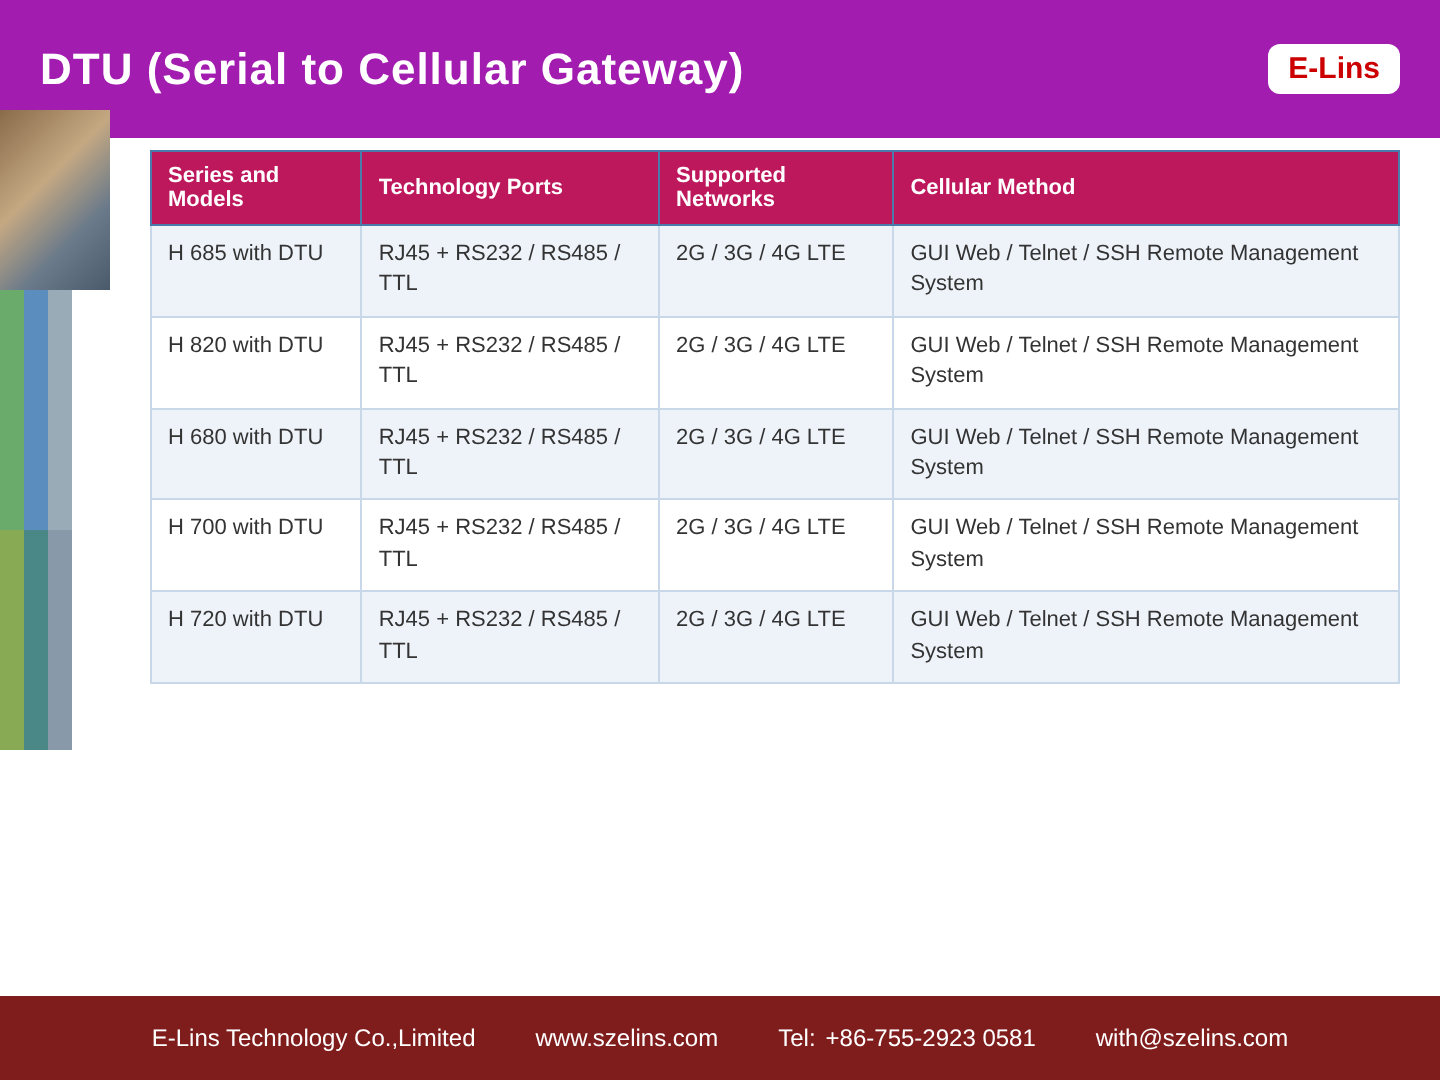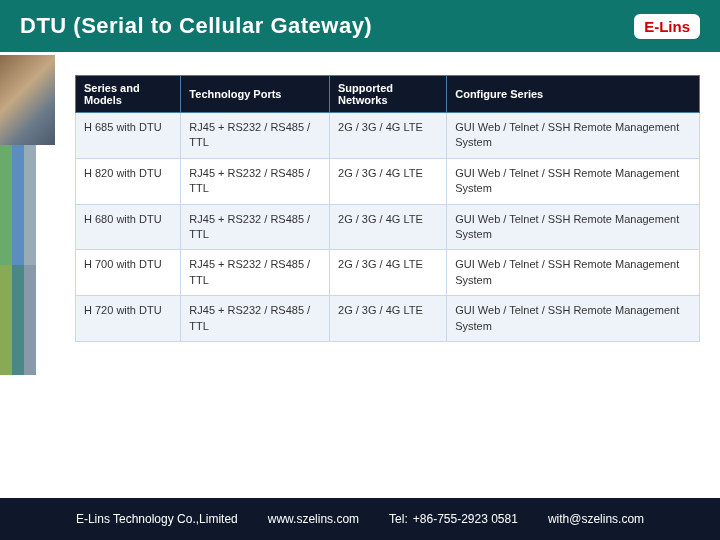--- a/index.html
+++ b/index.html
@@ -7,22 +7,22 @@
       width: 720px;
       height: 540px;
       font-family: Arial, sans-serif;
       background: #fff;
       overflow: hidden;
       position: relative;
     }
 
     
     .header {
-      background: #0f766e;
-      height: 52px;
+      background: #a21caf;
+      height: 69px;
       display: flex;
       align-items: center;
       justify-content: space-between;
       padding: 0 20px;
       position: relative;
     }
     .header-title {
       color: #fff;
       font-size: 22px;
       font-weight: bold;
@@ -63,21 +63,21 @@
       flex-direction: column;
     }
 
     
     table {
       width: 100%;
       border-collapse: collapse;
       font-size: 11px;
     }
     thead tr {
-      background: #0f172a;
+      background: #be185d;
       color: #fff;
     }
     thead th {
       padding: 6px 8px;
       text-align: left;
       font-weight: bold;
       border: 1px solid #4a7aaa;
     }
     tbody tr:nth-child(odd) {
       background: #eef3fa;
@@ -93,21 +93,21 @@
       color: #333;
     }
 
     
     .footer {
       position: absolute;
       bottom: 0;
       left: 0;
       width: 720px;
       height: 42px;
-      background: #0f172a;
+      background: #7f1d1d;
       display: flex;
       align-items: center;
       justify-content: center;
       gap: 30px;
       color: #fff;
       font-size: 12px;
     }
     .footer-item {
       display: flex;
       align-items: center;
@@ -183,21 +183,21 @@
 <div class="side-bar-teal"></div>
 <div class="side-bar-gray2"></div>
 
 <div class="main-content">
   <table>
     <thead>
       <tr>
         <th>Series and Models</th>
         <th>Technology Ports</th>
         <th>Supported Networks</th>
-        <th>Configure Series</th>
+        <th>Cellular Method</th>
       </tr>
     </thead>
     <tbody id="table-body">
         <tr>
       <td>H 685 with DTU</td>
       <td>RJ45 + RS232 / RS485 / TTL</td>
       <td>2G / 3G / 4G LTE</td>
       <td>GUI Web / Telnet / SSH Remote Management System</td>
     </tr>
         <tr>

